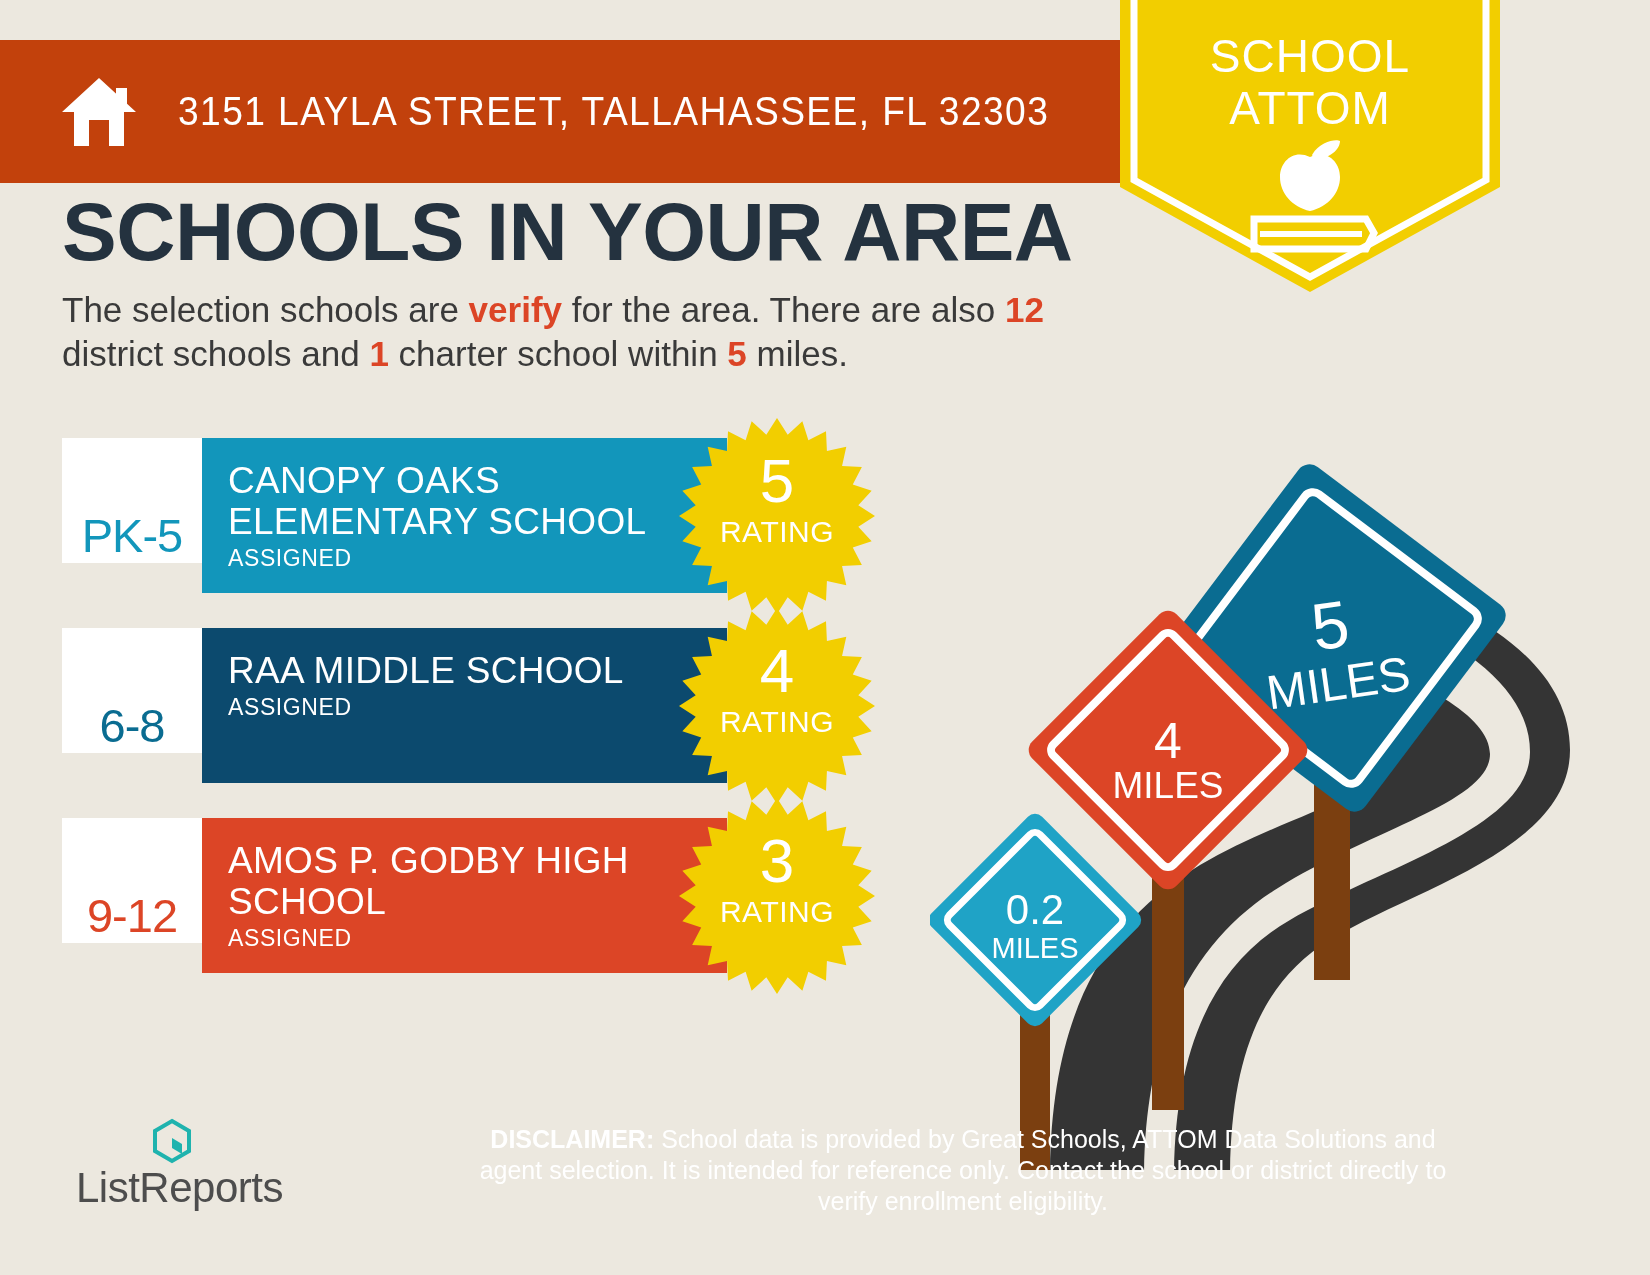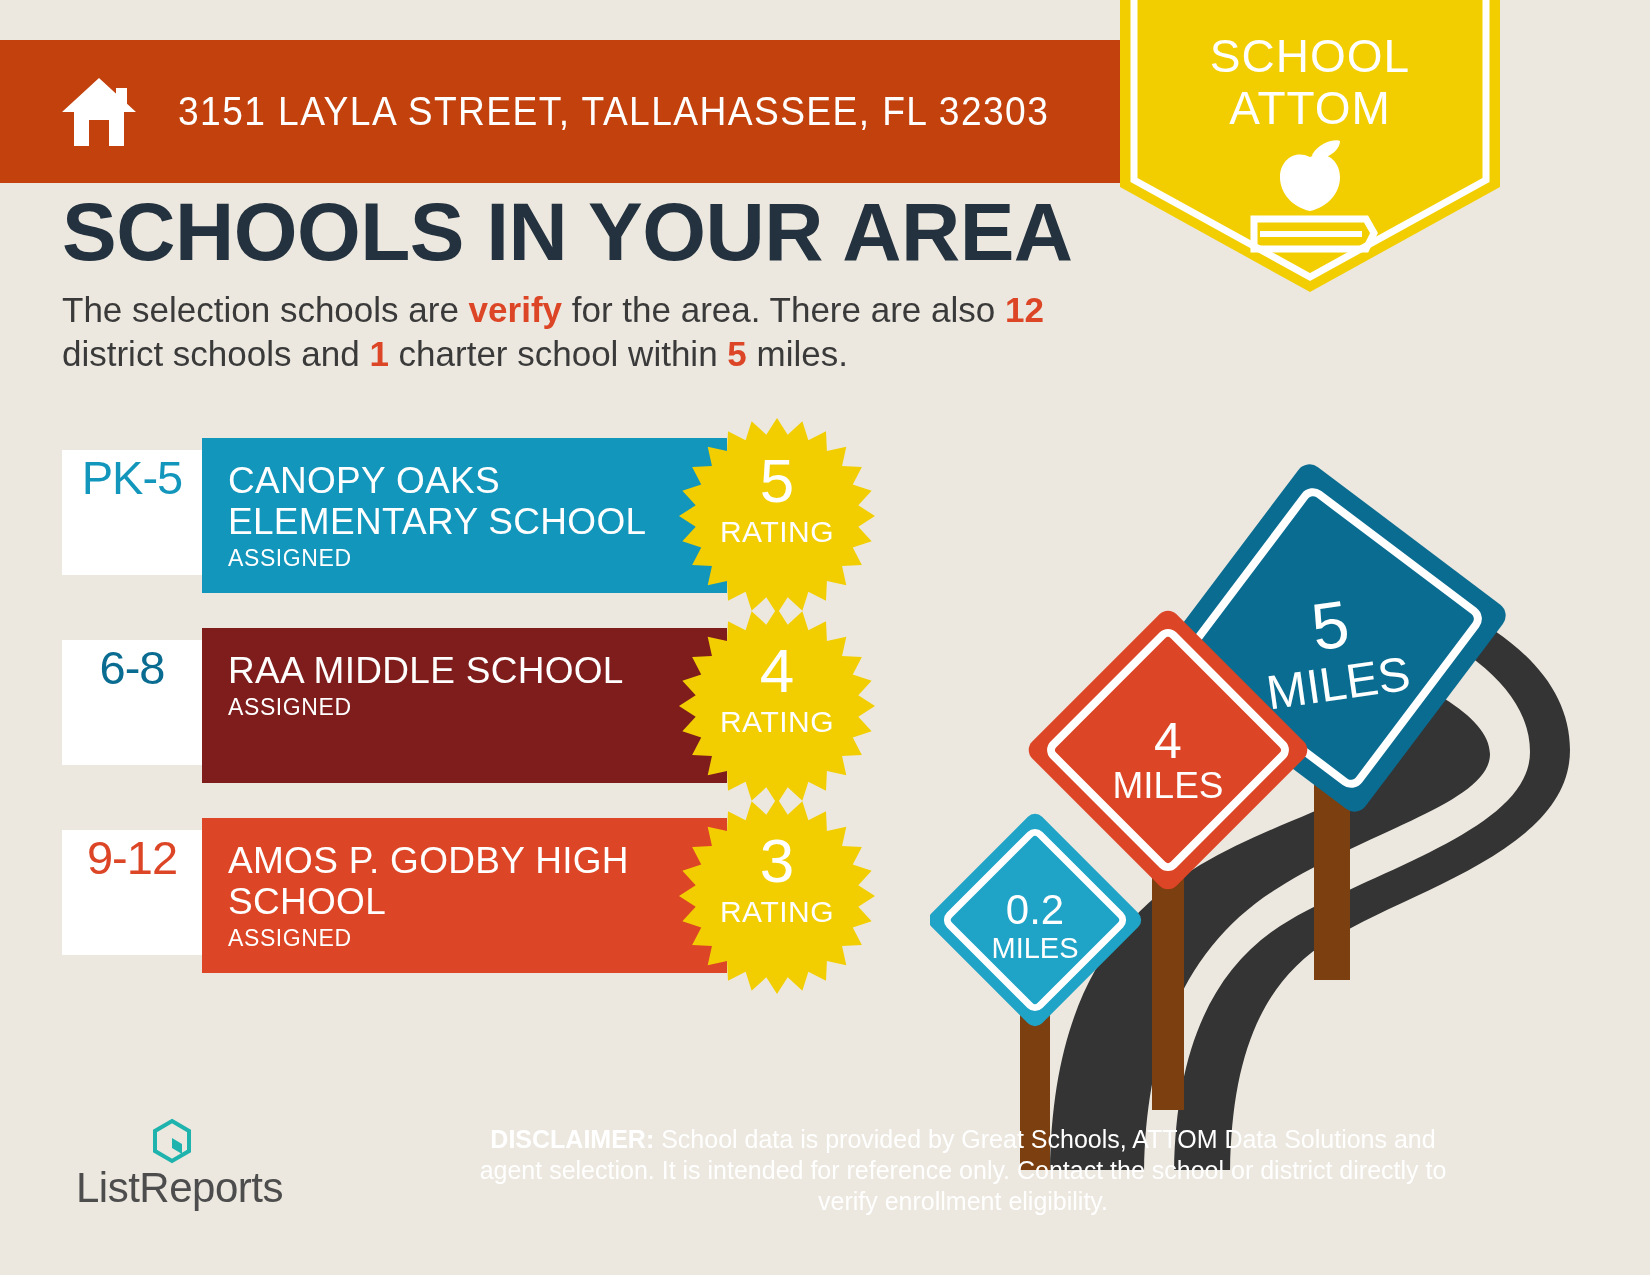--- a/index.html
+++ b/index.html
@@ -50,22 +50,22 @@
     position:absolute;left:62px;top:288px;width:1080px;
     font-family:"Liberation Sans Narrow","Liberation Sans",sans-serif;
     font-size:35px;line-height:44px;color:#3a3a3a;
   }
   .subtitle b{color:#dc4526;font-weight:bold;}
 
   
   .rows{position:absolute;left:62px;top:438px;width:820px;}
   .row{position:relative;height:155px;margin-bottom:35px;}
   .grade-box{
-    position:absolute;left:0;top:12px;width:140px;height:125px;background:#ffffff;
-    display:flex;align-items:flex-start;justify-content:center;
+    position:absolute;left:0;top:0;width:140px;height:125px;background:#ffffff;
+    display:flex;align-items:flex-end;justify-content:center;
   }
   .grade-text{
     font-size:47px;font-weight:400;letter-spacing:-1px;
   }
   .bar{
     position:absolute;left:140px;top:0;width:525px;height:155px;
     box-sizing:border-box;padding:22px 0 0 26px;
   }
   .school-name{
     color:#ffffff;font-size:37px;line-height:41px;font-weight:400;
@@ -156,21 +156,21 @@
             <path d="M100.00 2.00 L110.70 18.70 L125.36 5.34 L131.38 24.24 L149.00 15.13 L149.92 34.95 L169.30 30.70 L165.05 50.08 L184.87 51.00 L175.76 68.62 L194.66 74.64 L181.30 89.30 L198.00 100.00 L181.30 110.70 L194.66 125.36 L175.76 131.38 L184.87 149.00 L165.05 149.92 L169.30 169.30 L149.92 165.05 L149.00 184.87 L131.38 175.76 L125.36 194.66 L110.70 181.30 L100.00 198.00 L89.30 181.30 L74.64 194.66 L68.62 175.76 L51.00 184.87 L50.08 165.05 L30.70 169.30 L34.95 149.92 L15.13 149.00 L24.24 131.38 L5.34 125.36 L18.70 110.70 L2.00 100.00 L18.70 89.30 L5.34 74.64 L24.24 68.62 L15.13 51.00 L34.95 50.08 L30.70 30.70 L50.08 34.95 L51.00 15.13 L68.62 24.24 L74.64 5.34 L89.30 18.70 Z" fill="#f2ce00"></path>
           </svg>
           <div class="rating-num">5</div>
           <div class="rating-lab">RATING</div>
         </div>
       </div>
       <div class="row">
         <div class="grade-box">
           <span class="grade-text" style="color: rgb(10, 108, 145);">6-8</span>
         </div>
-        <div class="bar" style="background: #7f1d1d;">
+        <div class="bar" style="background: #0c4a6e;">
           <div class="school-name">RAA MIDDLE SCHOOL</div>
           <div class="assigned">ASSIGNED</div>
         </div>
         <div class="rating">
           <svg viewBox="0 0 200 200" width="200" height="200">
             <path d="M100.00 2.00 L110.70 18.70 L125.36 5.34 L131.38 24.24 L149.00 15.13 L149.92 34.95 L169.30 30.70 L165.05 50.08 L184.87 51.00 L175.76 68.62 L194.66 74.64 L181.30 89.30 L198.00 100.00 L181.30 110.70 L194.66 125.36 L175.76 131.38 L184.87 149.00 L165.05 149.92 L169.30 169.30 L149.92 165.05 L149.00 184.87 L131.38 175.76 L125.36 194.66 L110.70 181.30 L100.00 198.00 L89.30 181.30 L74.64 194.66 L68.62 175.76 L51.00 184.87 L50.08 165.05 L30.70 169.30 L34.95 149.92 L15.13 149.00 L24.24 131.38 L5.34 125.36 L18.70 110.70 L2.00 100.00 L18.70 89.30 L5.34 74.64 L24.24 68.62 L15.13 51.00 L34.95 50.08 L30.70 30.70 L50.08 34.95 L51.00 15.13 L68.62 24.24 L74.64 5.34 L89.30 18.70 Z" fill="#f2ce00"></path>
           </svg>
           <div class="rating-num">4</div>
           <div class="rating-lab">RATING</div>
         </div>

